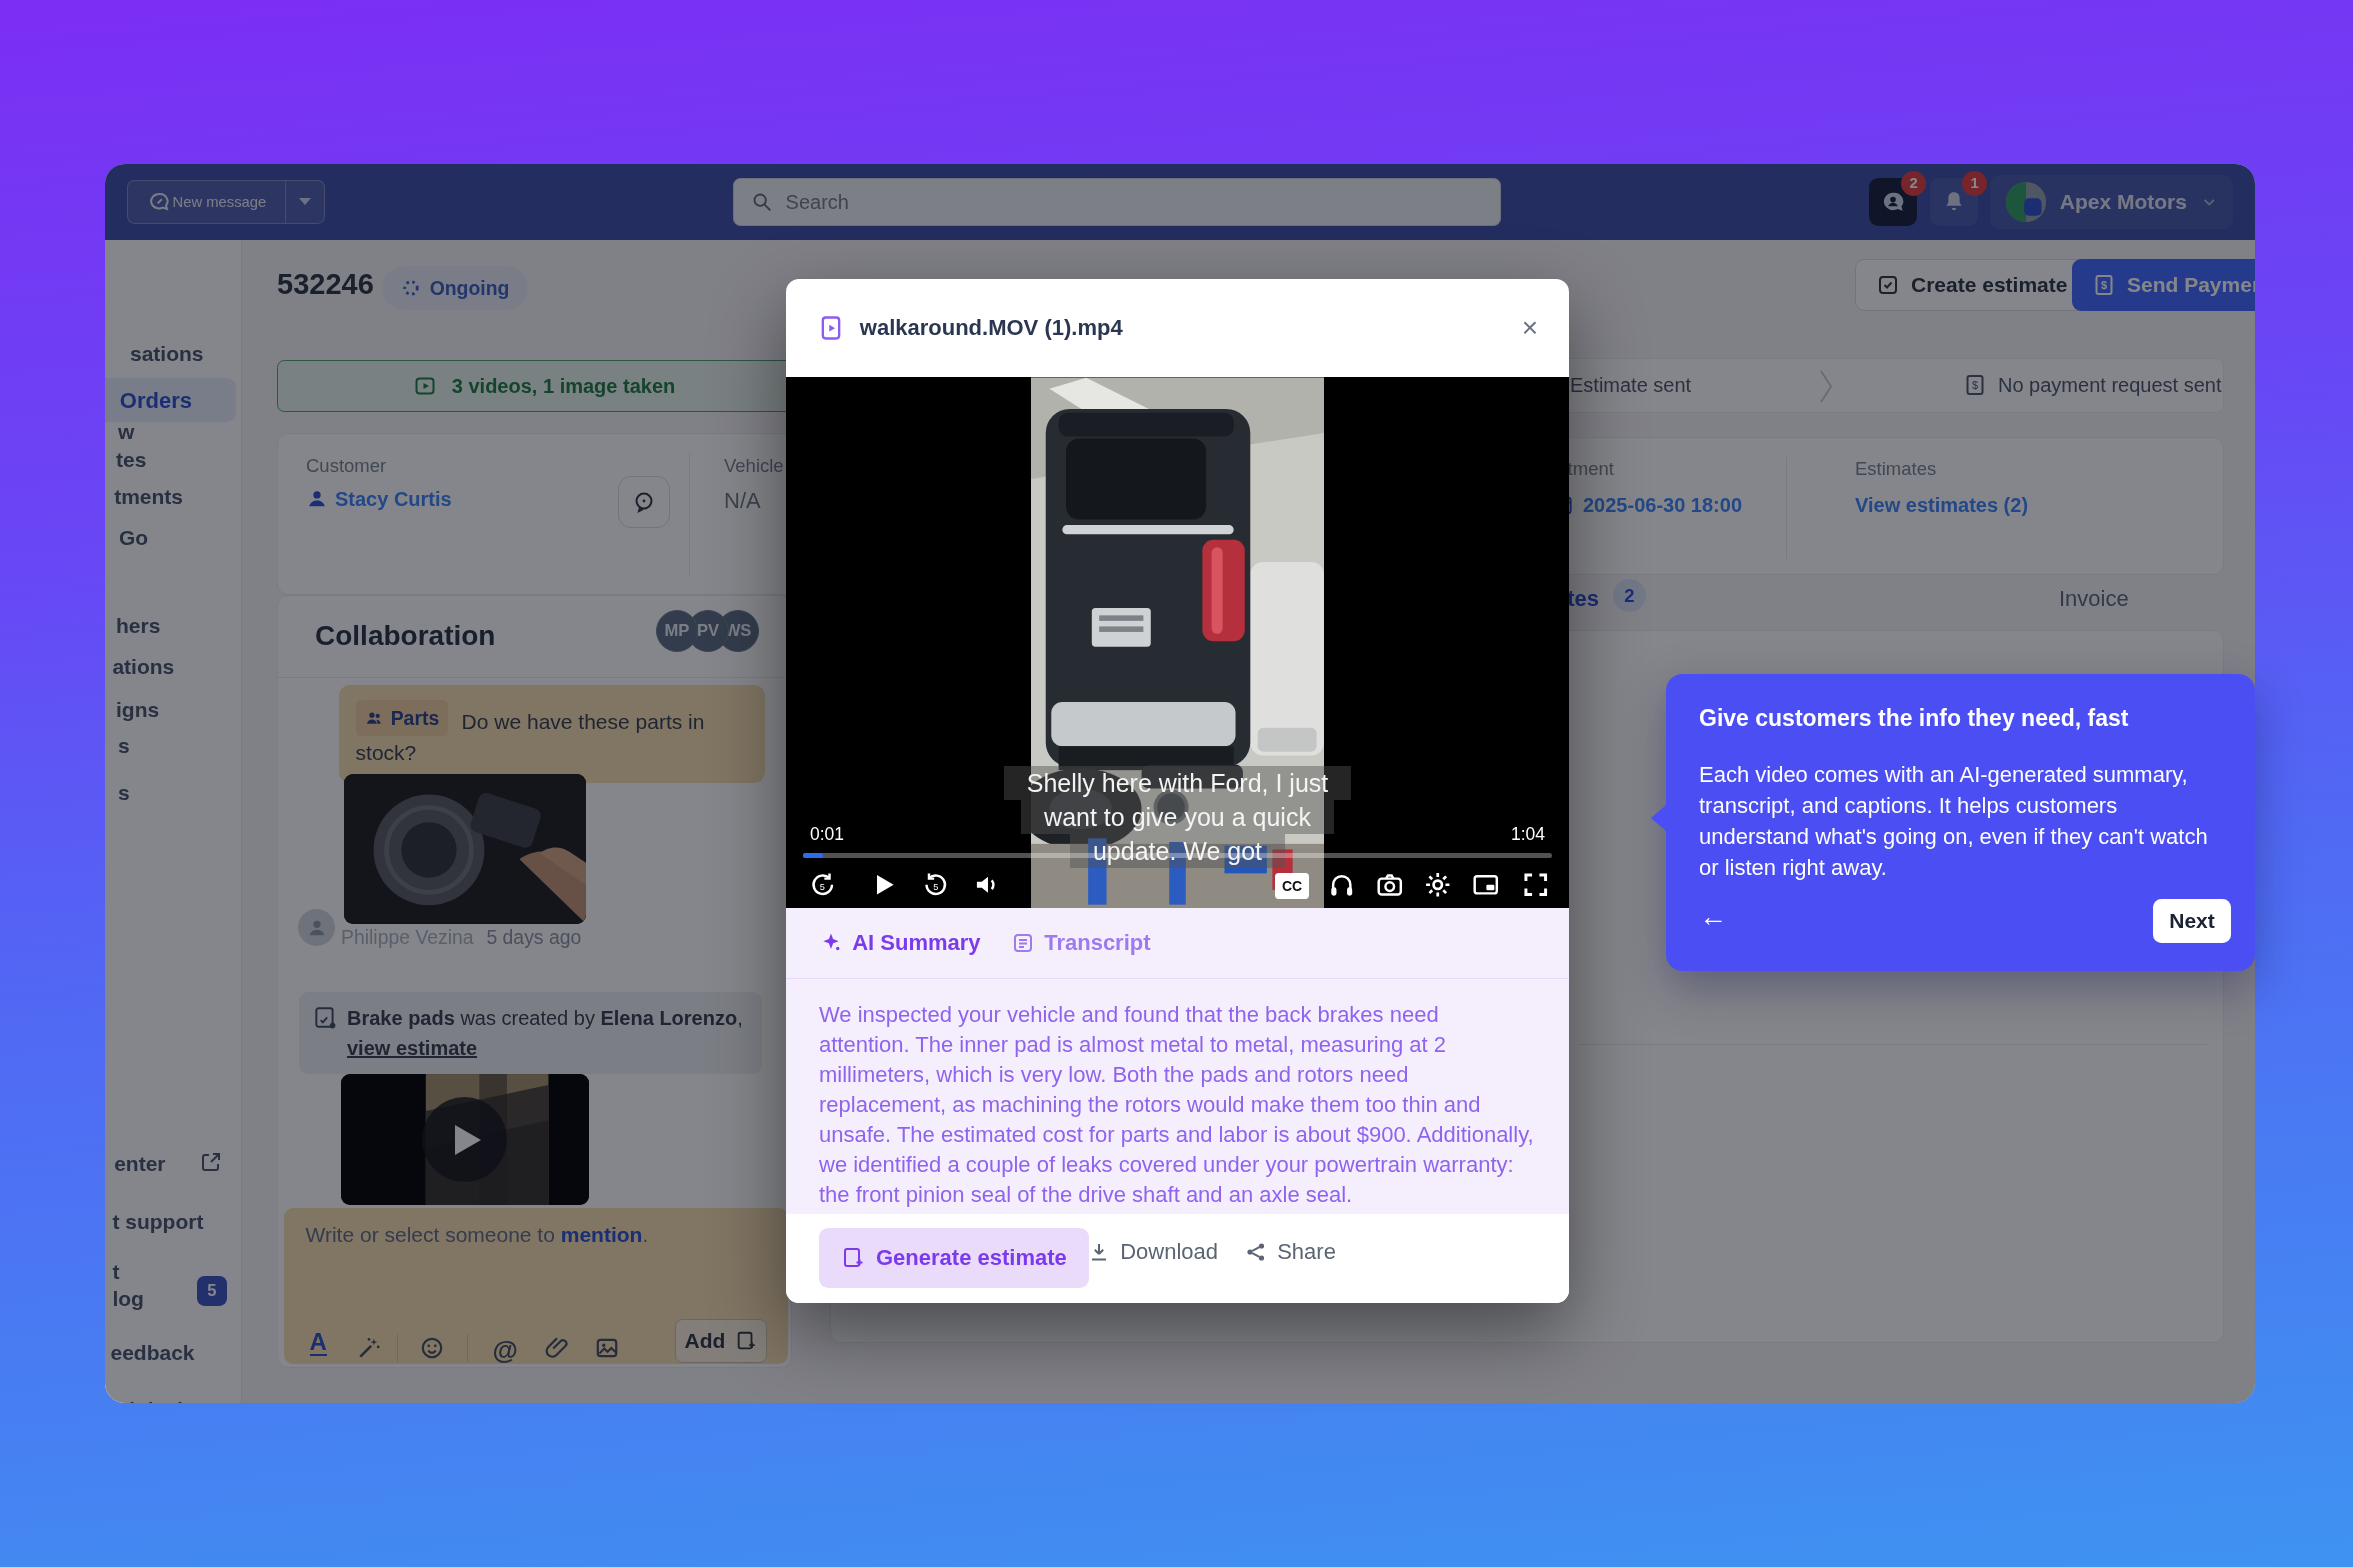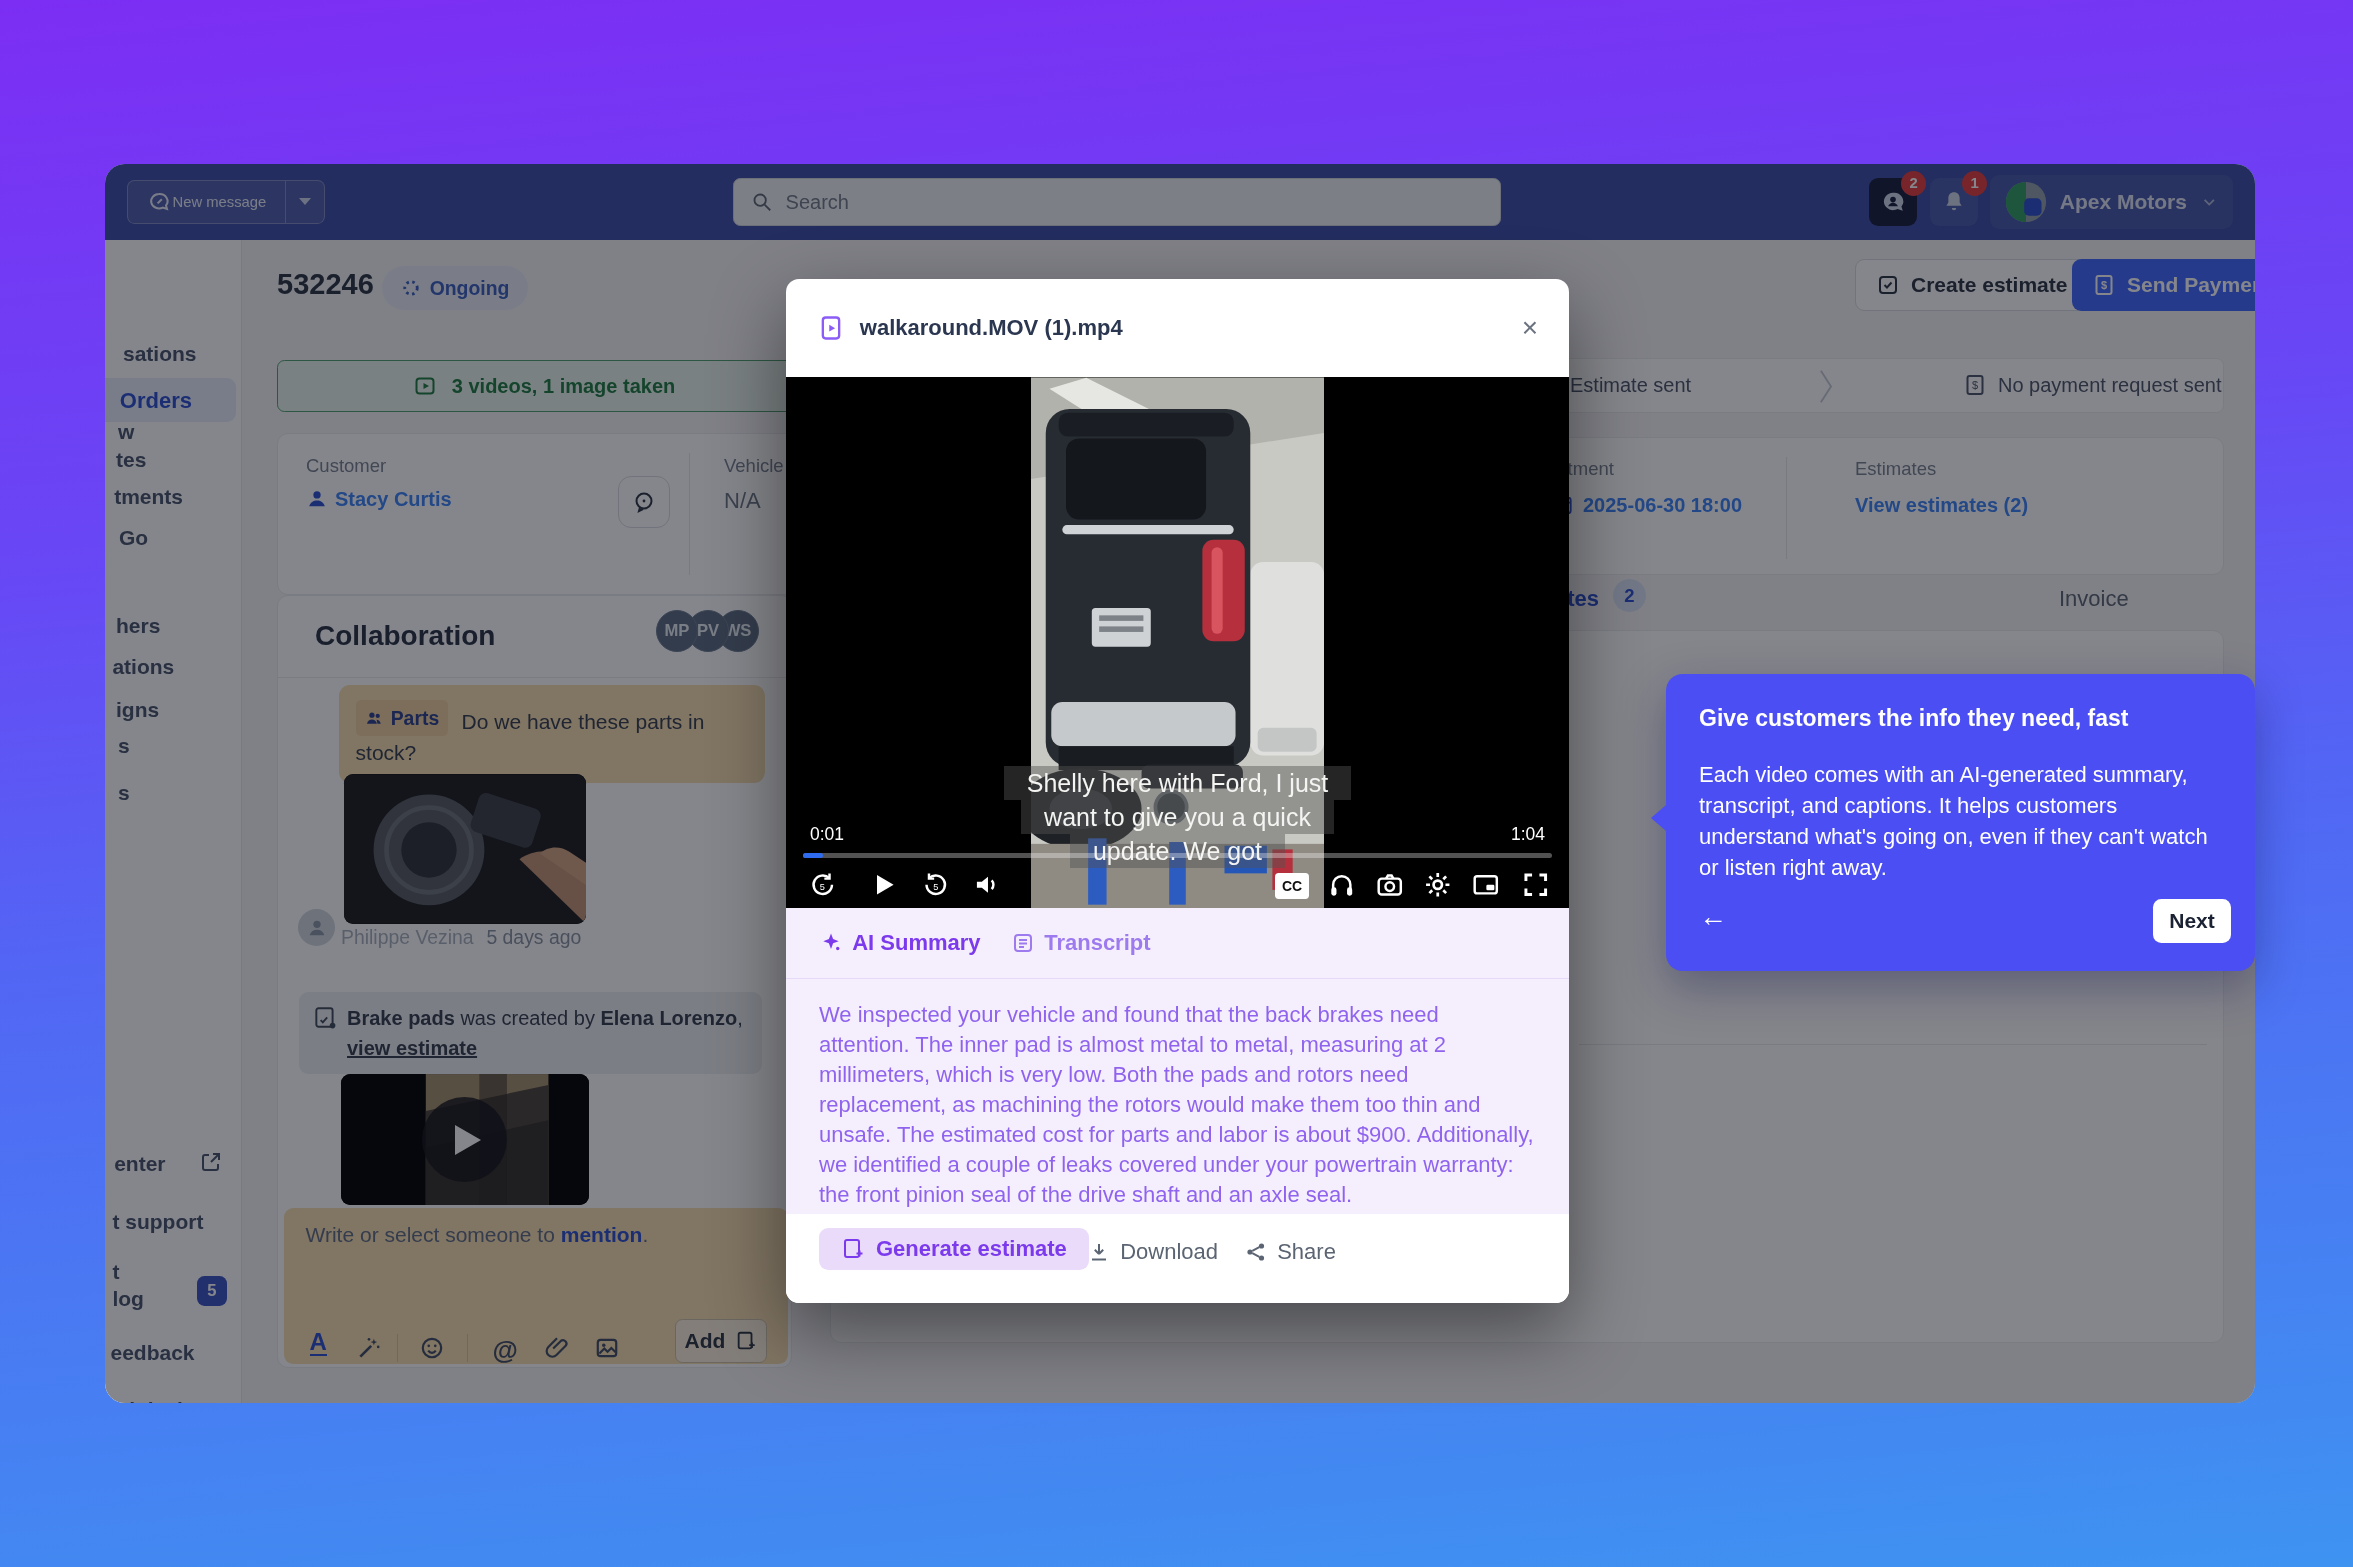--- a/index.html
+++ b/index.html
@@ -122,21 +122,21 @@
   .vctl{position:absolute;top:493px;color:#fff;}
   .ccbtn{background:#fff;color:#111;border-radius:3.7px;font-weight:bold;width:34px;height:26px;
          line-height:26px;text-align:center;font-size:14px;}
   .lavender{position:absolute;left:0;top:629px;width:783px;height:306px;background:#f5effd;}
   .mtab{position:absolute;top:22px;display:flex;align-items:center;gap:9.2px;font-size:22px;font-weight:bold;}
   .tab-ai{left:33px;color:#7c3aed;}
   .tab-tr{left:225px;color:#9d7bee;}
   .lav-div{position:absolute;left:0;top:70px;width:783px;height:0.9px;background:#e6daf8;}
   .summary{position:absolute;left:33px;top:92px;width:716px;font-size:22px;line-height:30px;color:#8f63ee;}
   .modal-footer{position:absolute;left:0;top:936px;width:783px;height:89px;background:#fff;}
-  .gen-btn{position:absolute;left:33px;top:13px;height:42px;background:#eadbfb;border-radius:9.2px;
+  .gen-btn{position:absolute;left:33px;top:13px;height:60px;background:#eadbfb;border-radius:9.2px;
            display:flex;align-items:center;gap:11px;padding:0 22px;font-size:22px;font-weight:bold;color:#7c3aed;}
   .ftr-link{position:absolute;top:24px;display:flex;align-items:center;gap:9.2px;font-size:22px;color:#5b6472;}
 
   
   .tooltip{position:absolute;left:1666px;top:674px;width:589px;height:297px;background:#4b4ef2;
            border-radius:16.6px;z-index:110;box-shadow:0 16.6px 46px rgba(20,20,80,.35);color:#fff;}
   .tooltip:before{content:"";position:absolute;left:-14.8px;top:131px;width:0;height:0;
                   border-top:13px solid transparent;border-bottom:13px solid transparent;
                   border-right:15.7px solid #4b4ef2;}
   .tt-title{position:absolute;left:33px;top:31px;font-size:23px;font-weight:bold;}
@@ -204,21 +204,21 @@
             </svg>
         </span>
         <span class="org-name">Apex Motors</span>
         <svg width="18.5" height="18.5" viewBox="0 0 24 24" fill="none" stroke="#aeb8d8" stroke-width="2.4">
           <path d="M6 9l6 6 6-6"></path>
           </svg>
       </div>
     </div>
 
     <div class="sidebar">
-      <div class="side-item" style="left:18px;top:102px;">sations</div>
+      <div class="side-item" style="left:25px;top:102px;">sations</div>
       <div class="orders-pill"></div>
       <div class="orders-txt">Orders</div>
       <div class="side-item" style="left:13px;top:180px;">w</div>
       <div class="side-item" style="left:11px;top:208px;">tes</div>
       <div class="side-item" style="left:9.2px;top:245px;">tments</div>
       <div class="side-item" style="left:14px;top:286px;">Go</div>
       <div class="side-item" style="left:11px;top:374px;">hers</div>
       <div class="side-item" style="left:7.4px;top:415px;">ations</div>
       <div class="side-item" style="left:11px;top:458px;">igns</div>
       <div class="side-item" style="left:13px;top:494px;">s</div>

